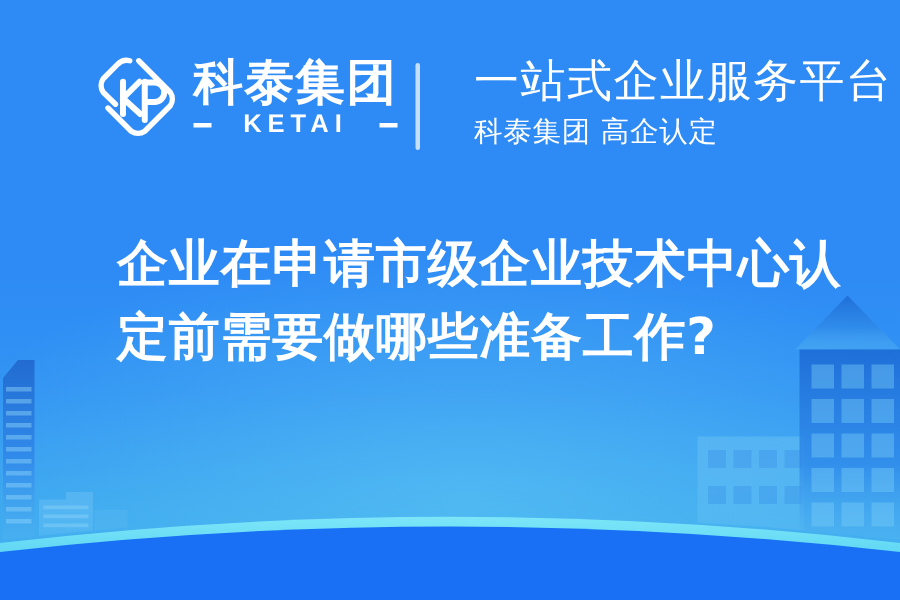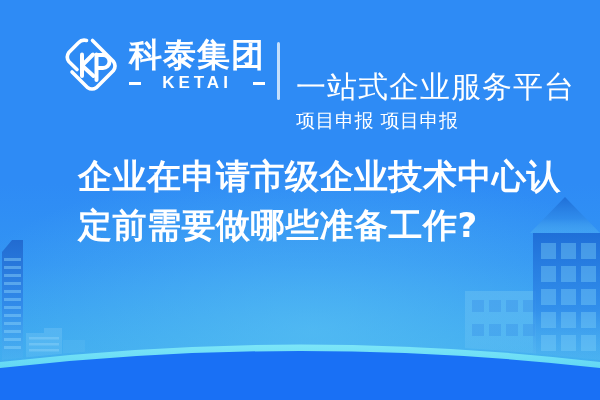--- a/index.html
+++ b/index.html
@@ -72,21 +72,21 @@
   }
   #divider {
     position:absolute;
     left:277px; top:42px;
     width:3px; height:58px;
     background:rgba(255,255,255,0.72);
     border-radius:2px;
   }
   #slogan-block {
     position:absolute;
-    left:296px; top:38px;margin-top:32px;
+    left:316px; top:38px;
   }
   #slogan-main {
     font-size:30px;
     line-height:34px;
     color:#ffffff;
     letter-spacing:1px;
     white-space:nowrap;
     font-family:"DejaVu Sans","Liberation Sans",sans-serif;
   }
   #slogan-sub {
@@ -238,19 +238,19 @@
           <span id="logo-en">KETAI</span>
           <span class="rule"></span>
         </div>
       </div>
     </div>
 
     <div id="divider"></div>
 
     <div id="slogan-block">
       <div id="slogan-main">一站式企业服务平台</div>
-      <div id="slogan-sub">项目申报 项目申报</div>
+      <div id="slogan-sub">科泰集团 高企认定</div>
     </div>
   </div>
 
   <div id="title">企业在申请市级企业技术中心认定前需要做哪些准备工作?</div>
 
 </div>
 
 </body></html>

